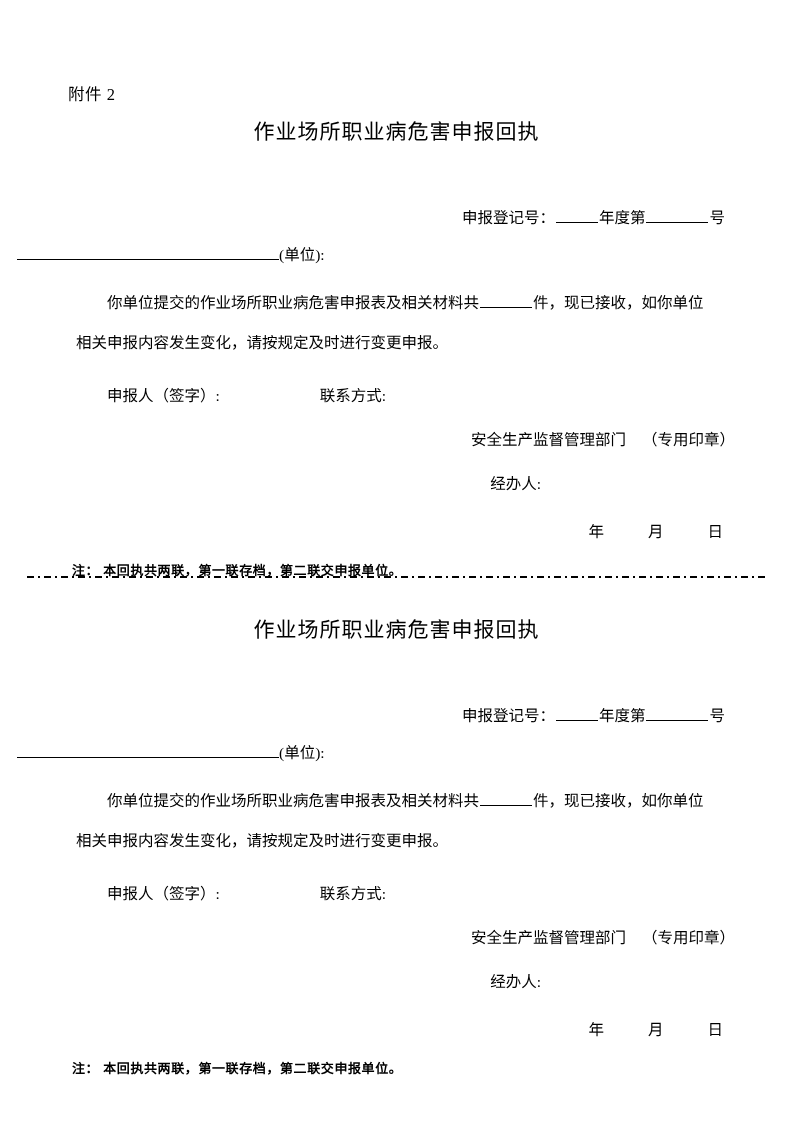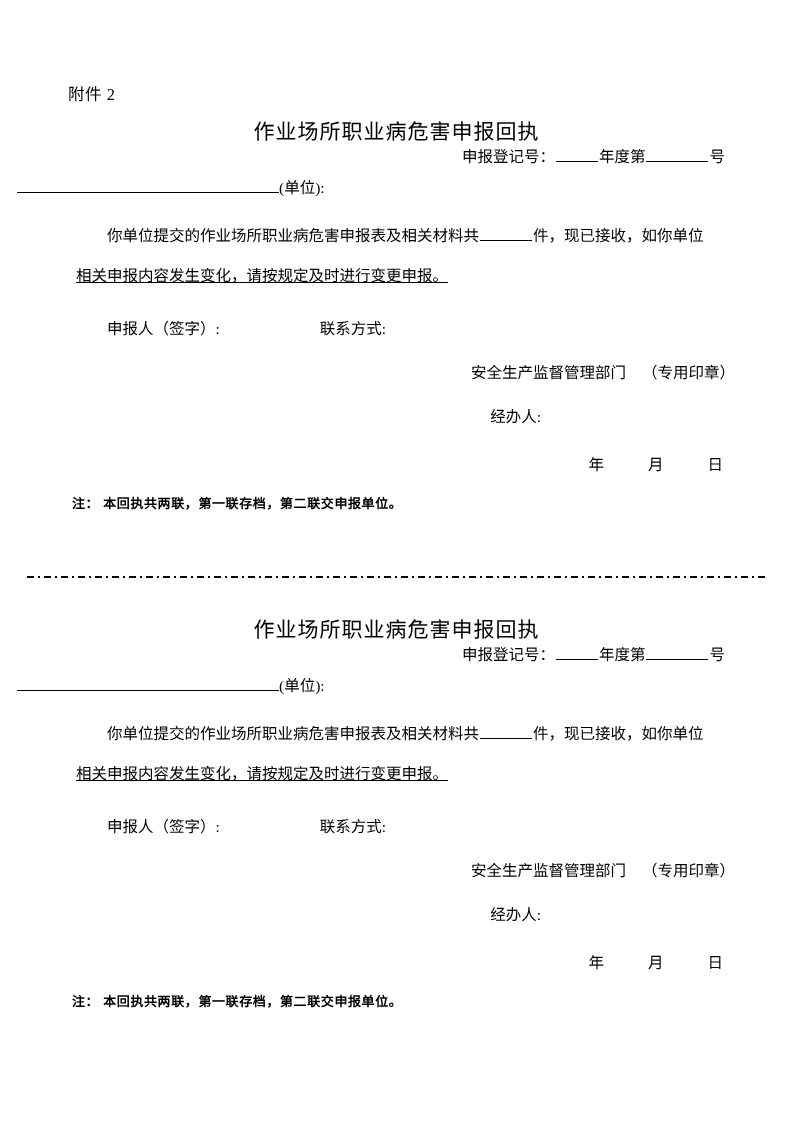--- a/index.html
+++ b/index.html
@@ -49,39 +49,40 @@
     font-size: 21px;
     font-weight: normal;
     letter-spacing: 1px;
     line-height: 28px;
     margin: 0;
     padding: 0 58px;
     white-space: nowrap;
   }
 
   .reg-line {
+    margin-top: 61px;
     padding-right: 68px;
     text-align: right;
     font-size: 15.5px;
     line-height: 22px;
     white-space: nowrap;
   }
   .blank-u {
     display: inline-block;
     border-bottom: 1px solid #000;
     vertical-align: baseline;
     height: 15px;
     margin: 0 1px;
   }
   .blank-year { width: 42px; }
   .blank-no   { width: 62px; }
   .blank-count{ width: 52px; }
 
   .unit-line {
-    margin-top: 9px;
+    margin-top: 15px;
     padding-left: 17px;
     font-size: 15.5px;
     line-height: 22px;
     white-space: nowrap;
   }
   .unit-rule {
     display: inline-block;
     width: 262px;
     border-bottom: 1px solid #000;
     height: 15px;
@@ -90,21 +91,21 @@
   .unit-text { letter-spacing: 0; }
 
   .body-para {
     margin-top: 17px;
     padding: 0 56px 0 76px;
     font-size: 15.5px;
     line-height: 40px;
     text-align: justify;
     text-indent: 31px;
   }
-  .body-para .line2 { text-indent: 0; text-decoration: underline; }
+  .body-para .line2 { text-indent: 0; }
 
   .sign-line {
     margin-top: 21px;
     padding-left: 107px;
     font-size: 15.5px;
     line-height: 24px;
     white-space: nowrap;
   }
   .sign-gap { display: inline-block; width: 100px; }
 

